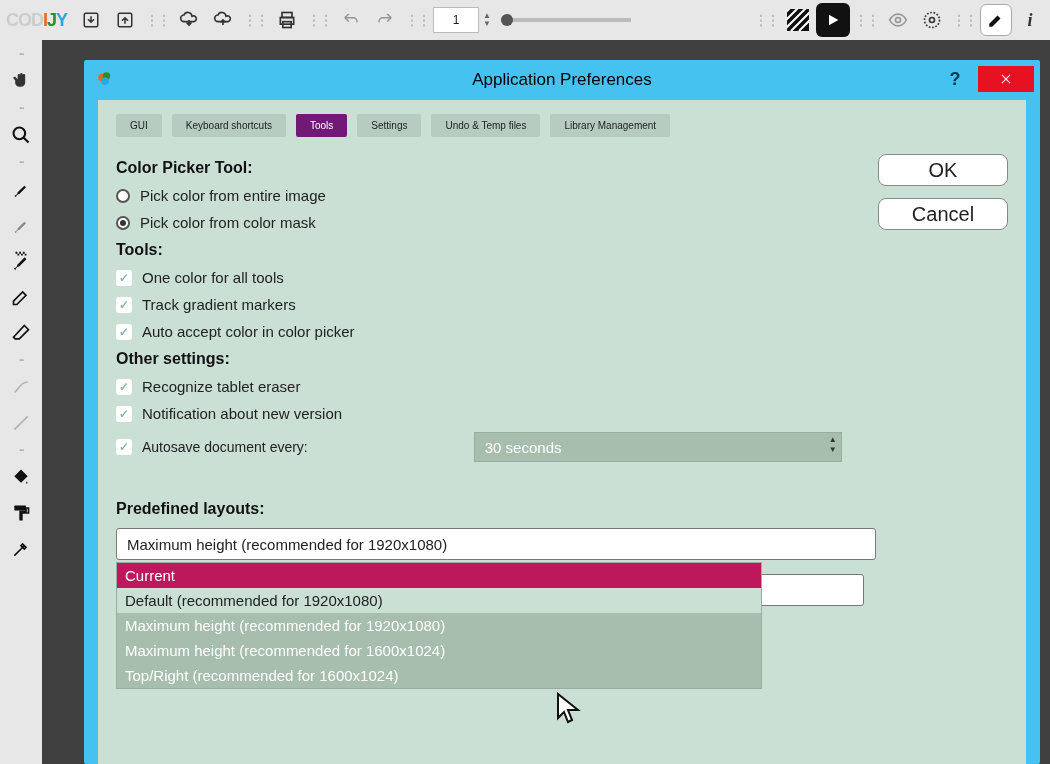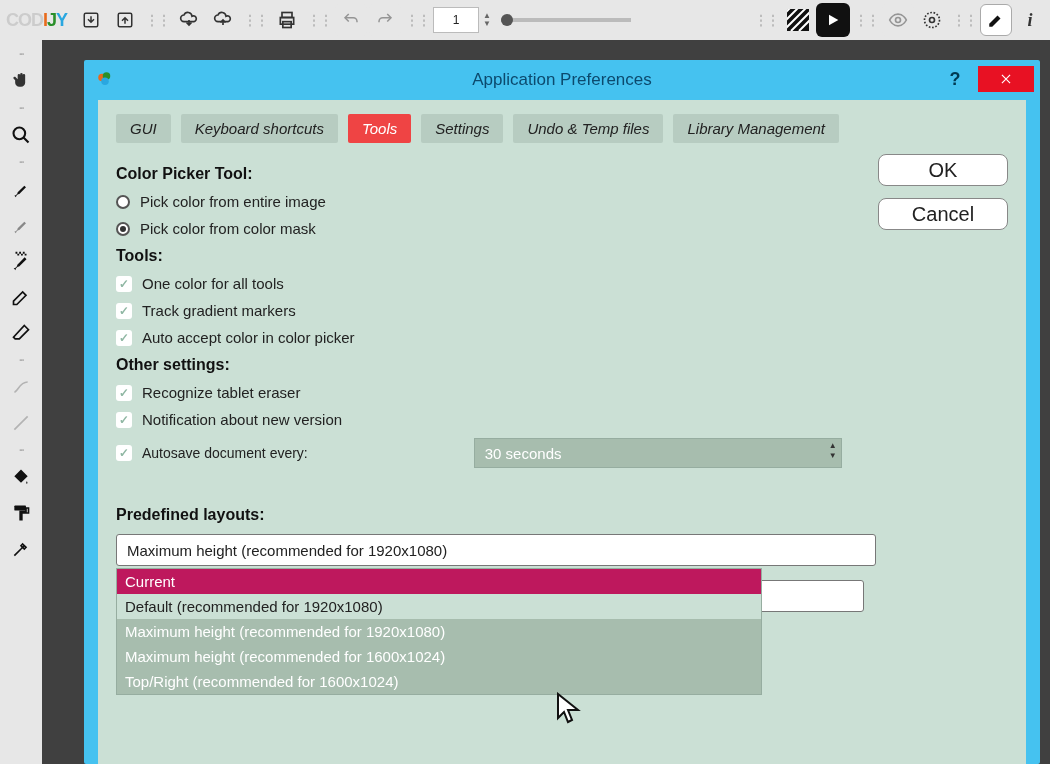--- a/index.html
+++ b/index.html
@@ -24,30 +24,30 @@
   
   .left-toolbar { position:absolute; left:0; top:40px; width:42px; bottom:0; background:#e7e7e7; display:flex; flex-direction:column; align-items:center; padding-top:6px; gap:2px; }
   .lt-btn { width:34px; height:34px; border-radius:4px; display:flex; align-items:center; justify-content:center; color:#222; }
   .lt-sep { width:26px; height:8px; display:flex; justify-content:center; align-items:center; color:#b0b0b0; font-weight:bold; font-size:10px; letter-spacing:-2px; margin:4px 0; }
 
   
   .canvas { position:absolute; left:42px; top:40px; right:0; bottom:0; background:#404040; }
 
   
   .dialog { position:absolute; left:84px; top:60px; width:956px; height:704px; background:#45c2f0; border-radius:2px; }
-  .dlg-title { position:absolute; left:0; right:0; top:0; height:40px; display:flex; align-items:center; justify-content:center; color:#0c4a6e; font-size:17px; }
+  .dlg-title { position:absolute; left:0; right:0; top:0; height:40px; display:flex; align-items:center; justify-content:center; color:#000000; font-size:17px; }
   .dlg-logo { position:absolute; left:12px; top:10px; width:18px; height:18px; }
   .dlg-help { position:absolute; right:72px; top:6px; width:26px; height:26px; display:flex; align-items:center; justify-content:center; font-size:18px; font-weight:bold; color:#003a53; }
   .dlg-close { position:absolute; right:6px; top:6px; width:56px; height:26px; background:#e81123; display:flex; align-items:center; justify-content:center; color:#fff; font-size:16px; }
 
   .dlg-body { position:absolute; left:14px; right:14px; top:40px; bottom:0; background:#cbe0d5; padding:14px 18px 18px 18px; }
 
   .tabs { display:flex; gap:10px; margin-bottom:22px; }
-  .tab { padding:6px 14px; background:#b7ccc1; color:#222; font-size:15px; border-radius:2px;font-style:italic; }
-  .tab.active { background:#ef4444; color:#fff; }
+  .tab { padding:6px 14px; background:#b7ccc1; color:#222; font-size:10px; border-radius:2px; }
+  .tab.active { background:#701a75; color:#fff; }
 
   .section-h { font-weight:700; font-size:16px; color:#111; margin-top:8px; margin-bottom:10px; }
   .opt-row { display:flex; align-items:center; gap:10px; margin-bottom:10px; font-size:15px; color:#222; }
   .radio-dot { width:14px; height:14px; border-radius:50%; border:2px solid #555; display:flex; align-items:center; justify-content:center; background:#fff; flex:none; }
   .radio-dot.inner::after { content:""; width:6px; height:6px; border-radius:50%; background:#333; }
   .cb { width:16px; height:16px; border-radius:3px; background:#fff; color:#8fb7a3; display:flex; align-items:center; justify-content:center; font-size:12px; font-weight:bold; flex:none; }
 
   .side-buttons { position:absolute; right:18px; top:54px; display:flex; flex-direction:column; gap:12px; }
   .btn { width:130px; height:32px; background:#fff; border:1px solid #888; border-radius:8px; display:flex; align-items:center; justify-content:center; font-size:20px; }
 

